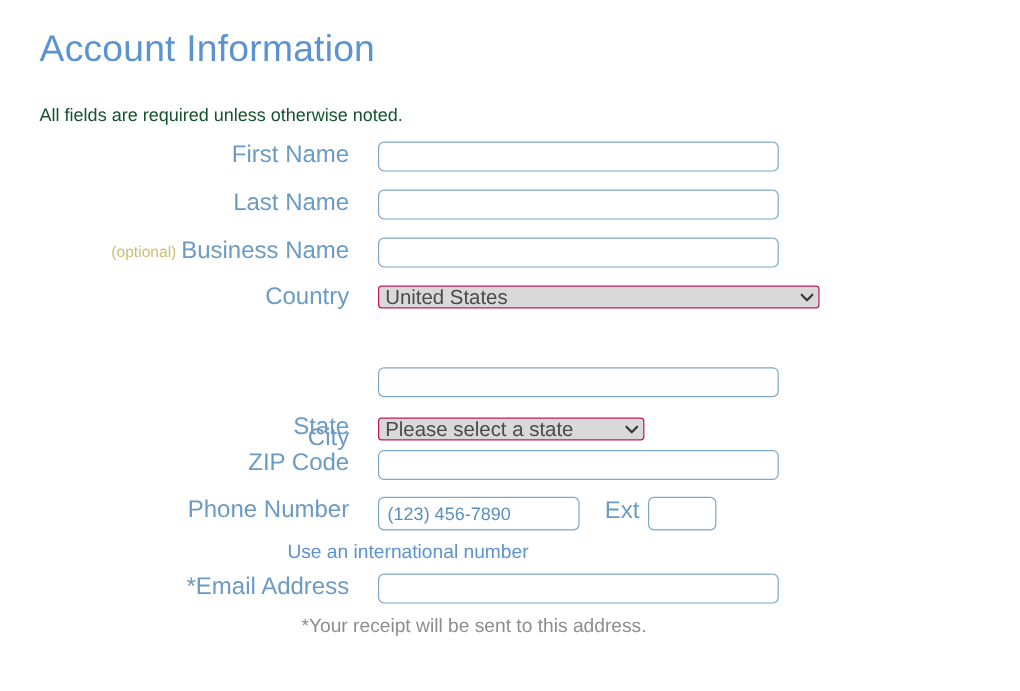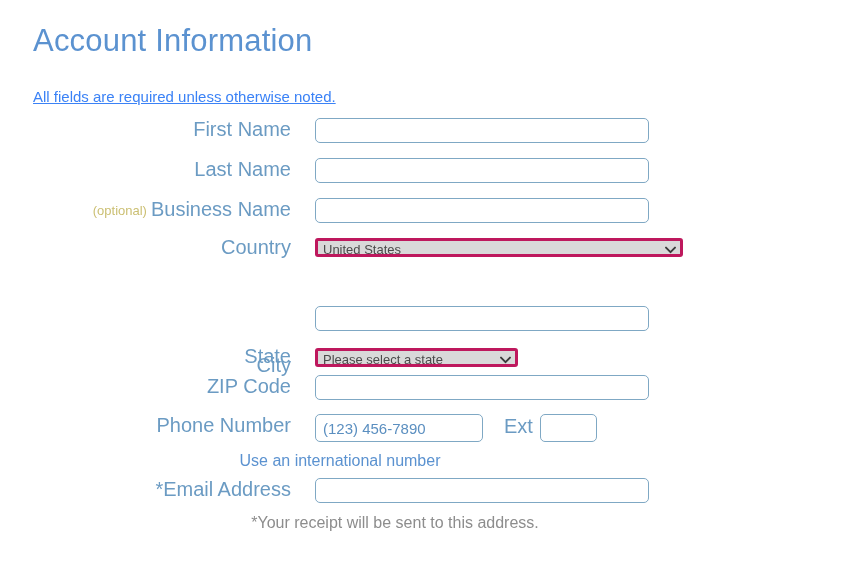--- a/index.html
+++ b/index.html
@@ -33,23 +33,22 @@
     color: #5b92d0;
     letter-spacing: 0.2px;
     white-space: nowrap;
   }
 
   .intro {
     position: absolute;
     left: 33px;
     top: 88px;
     font-size: 15px;
-    color: #3b82f6;
-    white-space: nowrap;
-    text-decoration: underline;
+    color: #14532d;
+    white-space: nowrap;
   }
 
   
   .row {
     position: absolute;
     left: 0;
     width: 850px;
     height: 34px;
   }
 
@@ -113,33 +112,33 @@
     color: #6b9bc3;
     white-space: nowrap;
   }
 
   
   .sel {
     position: absolute;
     left: 315px;
     height: 19px;
     box-sizing: border-box;
-    border: 3px solid #be185d;
+    border: 1px solid #be185d;
     border-radius: 3px;
     background: #d9d9d9;
     color: #4a4a4a;
     font-family: "Liberation Sans", sans-serif;
-    font-size: 13px;
+    font-size: 17px;
     padding: 0 18px 0 5px;
     line-height: 17px;
     white-space: nowrap;
     overflow: hidden;
   }
   .sel.country { width: 368px; }
-  .sel.state   { width: 203px; }
+  .sel.state   { width: 222px; }
 
   .sel .arrow {
     position: absolute;
     right: 4px;
     top: 0px;
     width: 11px;
     height: 17px;
     display: flex;
     align-items: center;
     justify-content: center;

